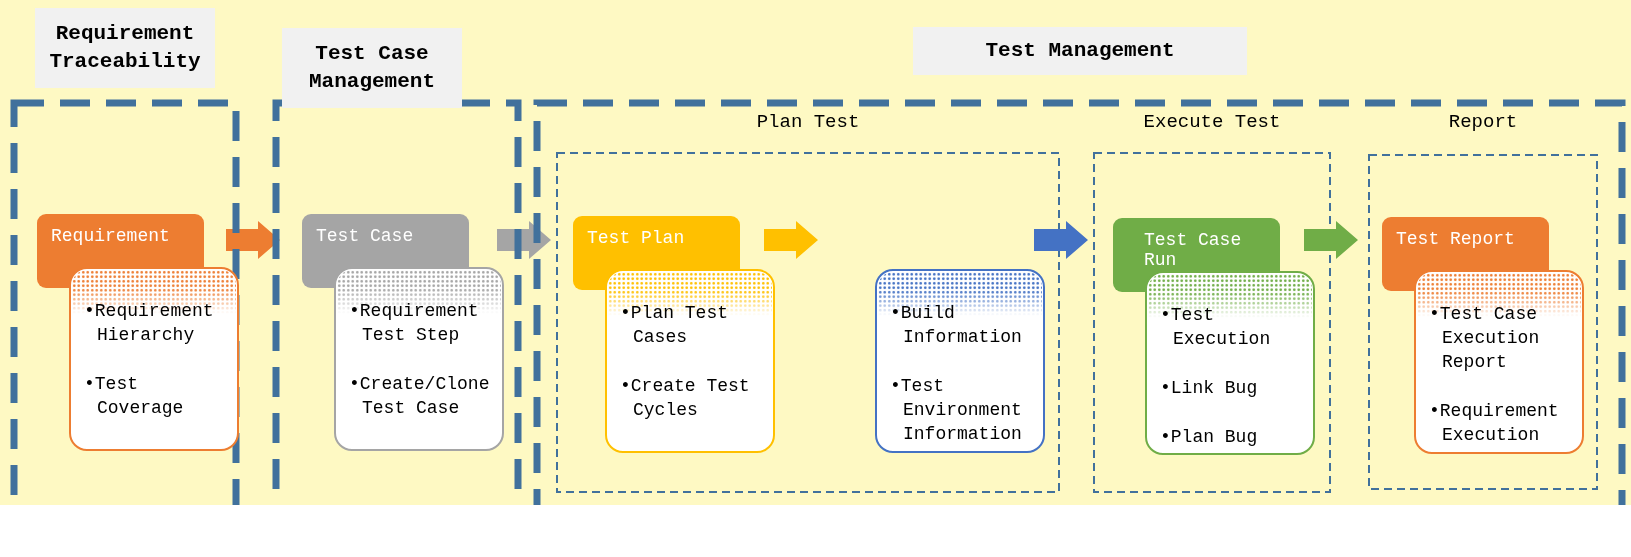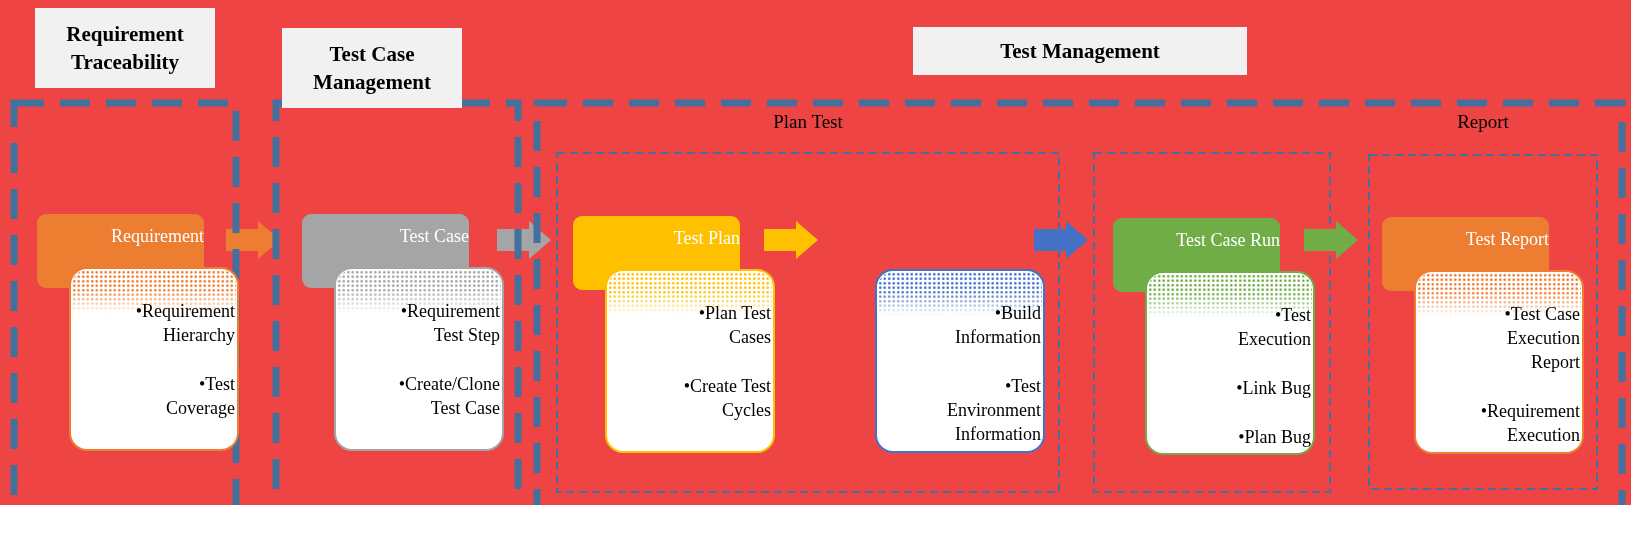--- a/index.html
+++ b/index.html
@@ -1,37 +1,37 @@
 <!DOCTYPE html>
 <html><head>
 <meta charset="utf-8">
 <style>
   html,body { margin:0; padding:0; background:#ffffff; }
   #canvas {
     position:relative; width:1631px; height:505px;
-    background:#ef4444; overflow:hidden;
-    font-family:Liberation Serif, serif;
+    background:#fef9c3; overflow:hidden;
+    font-family:Liberation Mono, monospace;
     color:#000;
   }
   #border-layer { position:absolute; left:0; top:0; width:1631px; height:557px; z-index:1; }
 
   
   .title-bar {
     position:absolute; z-index:2; background:#F1F1F1;
     display:flex; align-items:center; justify-content:center;
     text-align:center; font-weight:bold; font-size:21px; line-height:1.35;
   }
   .sub-label {
     position:absolute; z-index:2; top:106px; height:32px;
     display:flex; align-items:center; justify-content:center;
     font-size:19px;
   }
 
   
-  .card { position:absolute; z-index:3; width:305px; height:240px;text-align:right; }
+  .card { position:absolute; z-index:3; width:305px; height:240px; }
   .card-header {
     position:absolute; left:0; top:0; width:167px; height:74px;
     border-radius:9px; color:#fff; font-size:18px;
     padding:12px 0 0 14px; box-sizing:border-box;
   }
   .card-body {
     position:absolute; left:32px; top:53px; width:170px; height:184px;
     background:#fff; border:2px solid; border-radius:18px;
     box-sizing:border-box; overflow:hidden;
   }
@@ -83,20 +83,21 @@
     <rect x="14" y="103" width="222" height="434" fill="none" stroke="#41719C" stroke-width="7" stroke-dasharray="30 16"></rect>
     <rect x="276" y="103" width="242" height="434" fill="none" stroke="#41719C" stroke-width="7" stroke-dasharray="30 16"></rect>
     <rect x="537" y="103" width="1085" height="434" fill="none" stroke="#41719C" stroke-width="7" stroke-dasharray="30 16"></rect>
   </svg>
 
   <div class="title-bar" style="left:35px; top:8px; width:180px; height:80px;">Requirement Traceability</div>
   <div class="title-bar" style="left:282px; top:8px; width:180px; height:80px;margin-top:20px;">Test Case Management</div>
   <div class="title-bar" style="left:913px; top:27px; width:334px; height:48px;text-align:center;">Test Management</div>
 
   <div class="sub-label" style="left:557px; width:502px;">Plan Test</div>
+  <div class="sub-label" style="left:1094px; width:236px;">Execute Test</div>
   <div class="sub-label" style="left:1369px; width:228px;">Report</div>
 
   <div class="card" style="left:37px; top:214px;">
     <div class="card-header bg-orange">
       <span>Requirement</span>
     </div>
     <div class="card-body bd-orange">
       <div class="hatch ht-orange"></div>
       <ul class="bullets">
         <li>Requirement

